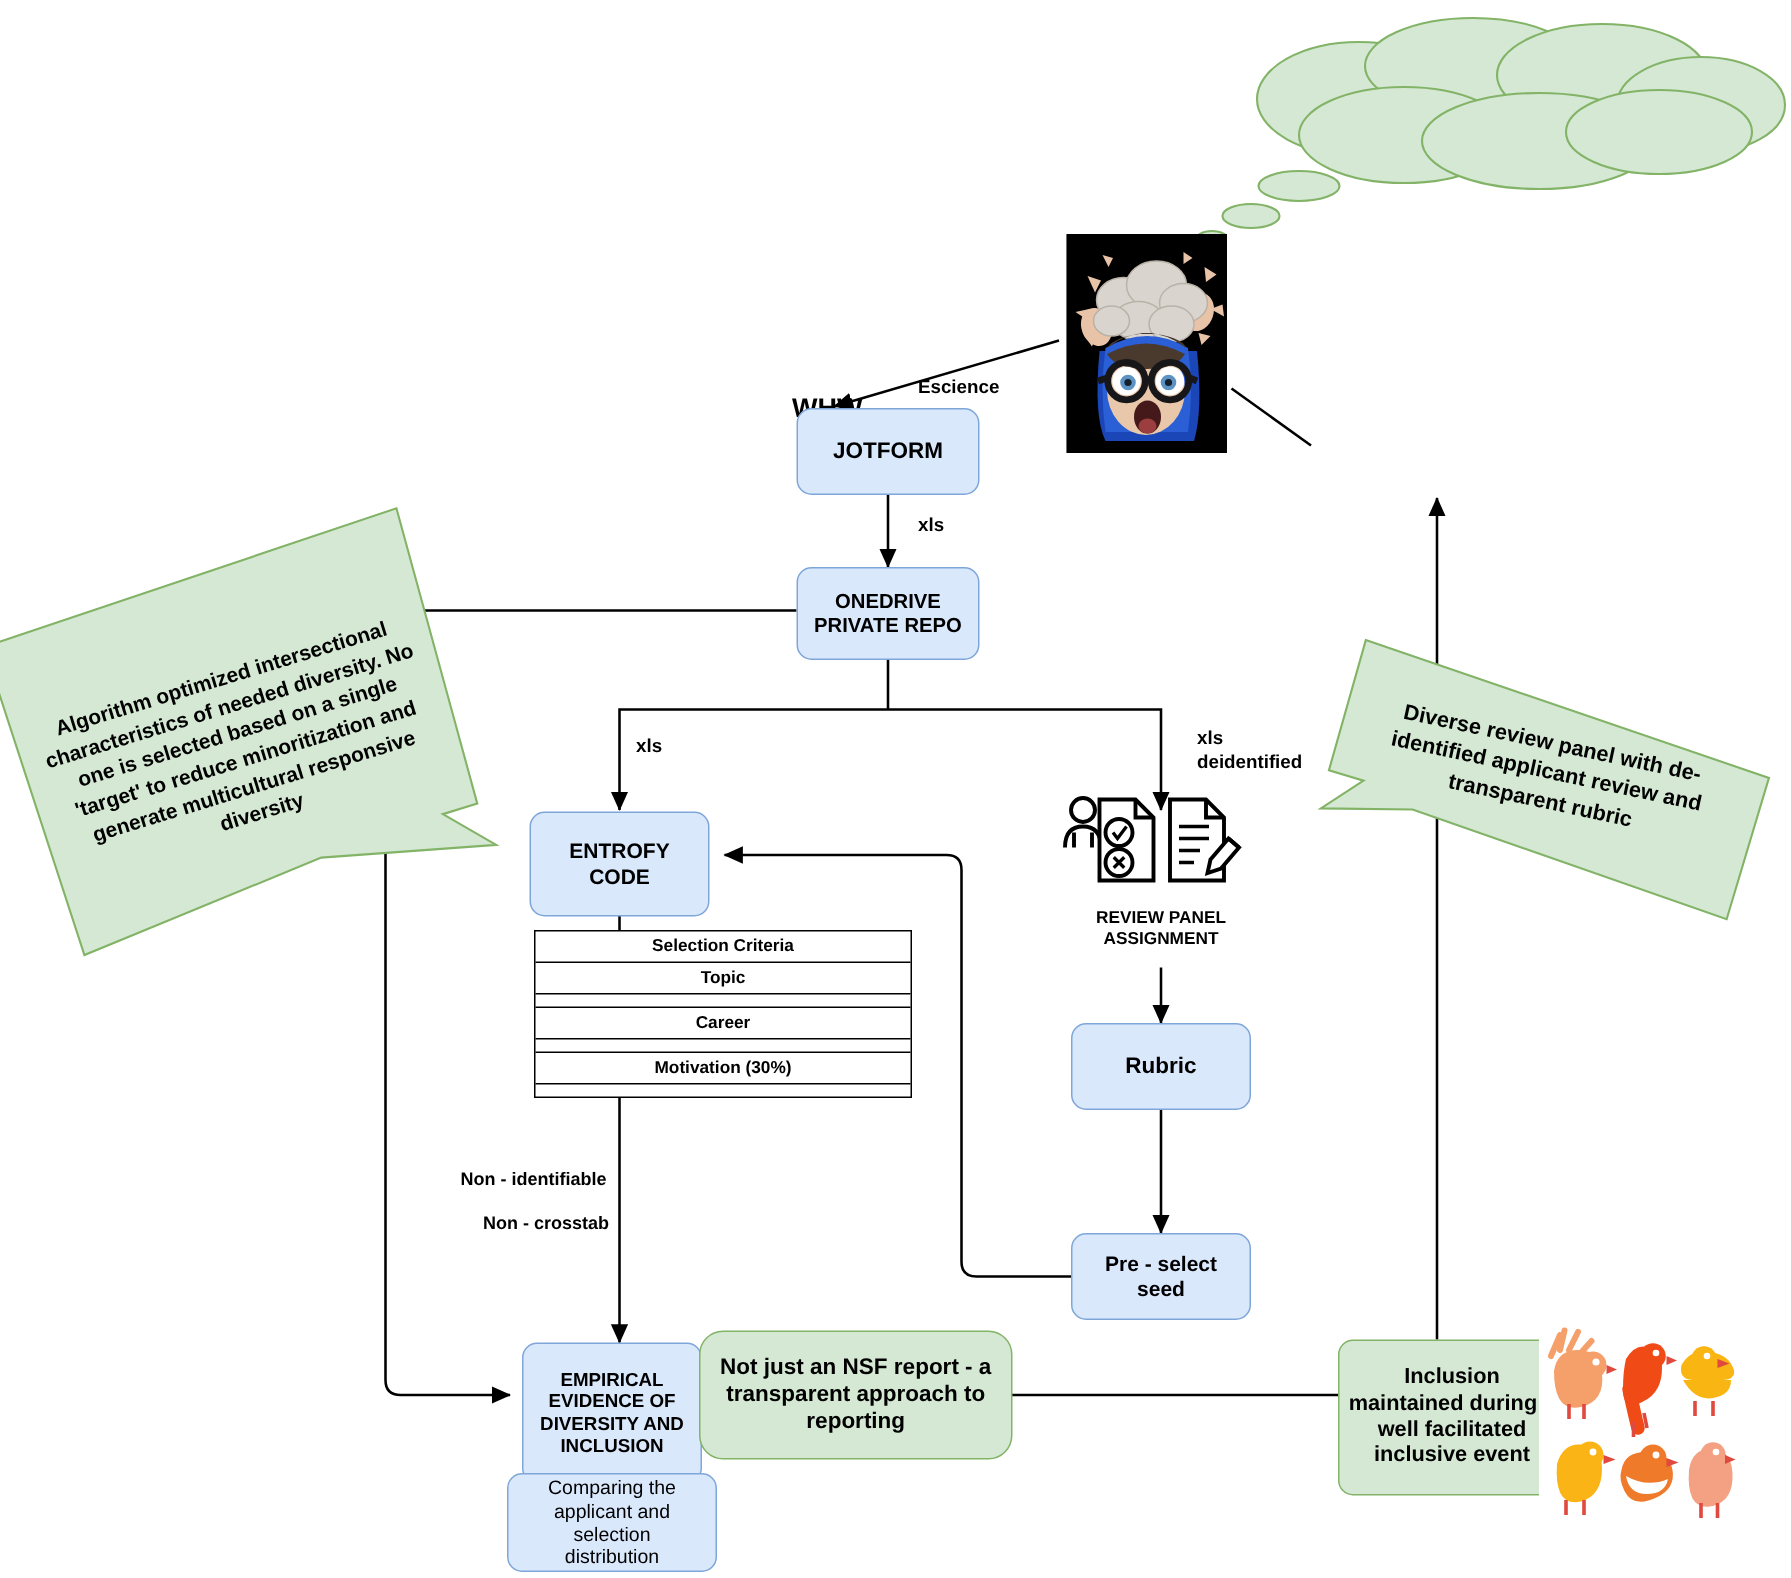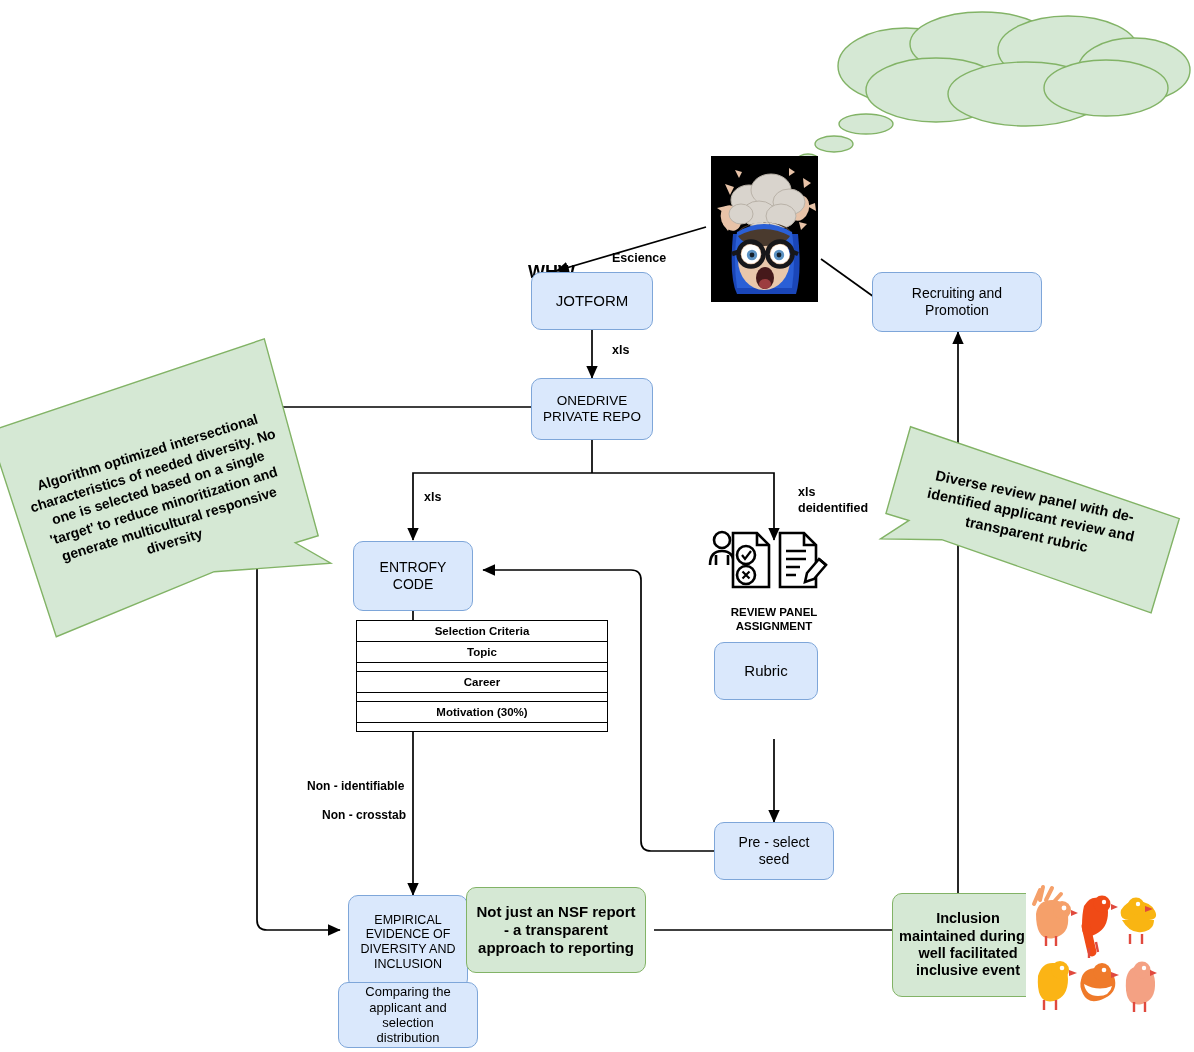--- a/index.html
+++ b/index.html
@@ -5,21 +5,21 @@
   html,body{margin:0;padding:0;background:#ffffff;}
   body{
     width:1194px;height:1052px;position:relative;overflow:hidden;
     font-family:"Liberation Sans", sans-serif;
     color:#000;
   }
   .stage{position:absolute;left:0;top:0;width:1194px;height:1052px;}
   svg.wires{position:absolute;left:0;top:0;width:1194px;height:1052px;pointer-events:none;}
 
   .node{position:absolute;box-sizing:border-box;display:flex;align-items:center;justify-content:center;text-align:center;}
-  .blue{background:#dae8fc;border:1px solid #7ea6d9;border-radius:10px;font-weight:normal;color:#000;line-height:1.18;}
+  .blue{background:#dae8fc;border:1px solid #7ea6d9;border-radius:10px;font-weight:bold;color:#000;line-height:1.18;}
   .blue.thin{font-weight:normal;}
   .green{background:#d5e8d4;border:1px solid #82b366;border-radius:10px;font-weight:bold;color:#000;line-height:1.2;}
   .plainlabel{position:absolute;font-weight:bold;color:#000;white-space:pre;}
 
   
   .callout{position:absolute;}
   .callout .body{position:absolute;left:0;top:0;width:100%;height:100%;
       display:flex;align-items:center;justify-content:center;text-align:center;
       font-weight:bold;line-height:1.33;color:#000;box-sizing:border-box;padding:10px 14px;}
 
@@ -159,27 +159,25 @@
   <div class="plainlabel" style="left:798px;top:484px;font-size:12.5px;text-align:left;line-height:1.3;">xls
 deidentified</div>
   <div class="plainlabel" style="left:307px;top:779px;font-size:12px;">Non - identifiable</div>
   <div class="plainlabel" style="left:322px;top:808px;font-size:12px;">Non - crosstab</div>
 
   <div class="node blue" style="left:531px;top:272px;width:122px;height:58px;font-size:15px;">JOTFORM</div>
 
   <div class="node blue" style="left:531px;top:378px;width:122px;height:62px;font-size:13.5px;white-space:pre-line;">ONEDRIVE
 PRIVATE REPO</div>
 
-  <div class="node blue" style="left:872px;top:272px;width:170px;height:60px;font-size:14px;white-space:pre-line;">Recruiting and
-Promotion</div>
 
   <div class="node blue" style="left:353px;top:541px;width:120px;height:70px;font-size:14px;white-space:pre-line;">ENTROFY
 CODE</div>
 
-  <div class="node blue" style="left:714px;top:642px;width:104px;height:58px;font-size:15px;">Rubric</div>
+  <div class="node blue" style="left:714px;top:682px;width:120px;height:58px;font-size:15px;">Rubric</div>
 
   <div class="node blue" style="left:714px;top:822px;width:120px;height:58px;font-size:14px;white-space:pre-line;">Pre - select
 seed</div>
 
   <div class="node blue" style="left:348px;top:895px;width:120px;height:94px;font-size:12.5px;white-space:pre-line;">EMPIRICAL
 EVIDENCE OF
 DIVERSITY AND
 INCLUSION</div>
 
   <div class="node blue thin" style="left:338px;top:982px;width:140px;height:66px;font-size:13px;white-space:pre-line;">Comparing the
@@ -229,21 +227,21 @@
     <div class="body" style="font-size:14px;">Algorithm optimized intersectional characteristics of needed diversity. No one is selected based on a single 'target' to reduce minoritization and generate multicultural responsive diversity</div>
   </div>
 
   <div class="callout" style="left:886px;top:448px;width:292px;height:142px;transform:rotate(12deg);transform-origin:50% 50%;">
     <svg viewBox="0 0 292 142" style="position:absolute;left:0;top:0;width:292px;height:142px;">
       <path d="M8,6 L290,40 L282,138 L62,110 L2,122 L26,98 L2,96 Z" fill="#d5e8d4" stroke="#82b366" stroke-width="1.4"></path>
     </svg>
     <div class="body" style="font-size:14.5px;padding:16px 26px 22px 22px;">Diverse review panel with de-identified applicant review and transparent rubric</div>
   </div>
 
-  <div class="node green" style="left:466px;top:887px;width:180px;height:86px;font-size:15px;padding:0 6px;">Not just an NSF report - a transparent approach to reporting</div>
+  <div class="node green" style="left:466px;top:887px;width:209px;height:86px;font-size:15px;padding:0 6px;border-radius:16px;">Not just an NSF report - a transparent approach to reporting</div>
 
   <div class="node green" style="left:892px;top:893px;width:152px;height:104px;font-size:14.5px;padding:0 6px;">Inclusion maintained during a well facilitated inclusive event</div>
 
   <div class="birds" style="left:1026px;top:884px;width:132px;height:138px;">
     <svg viewBox="0 0 132 138" style="width:132px;height:138px;display:block;">
       <rect width="132" height="138" fill="#fff"></rect>
 
       <g>
         <path d="M8,20 l6,-14 M14,16 l3,-13 M20,16 l6,-12 M26,20 l9,-10" stroke="#f5a06a" stroke-width="4" fill="none" stroke-linecap="round"></path>
         <path d="M10,30 q2,-14 16,-14 q14,0 16,16 q2,18 -14,22 q-18,4 -18,-24z" fill="#f5a06a"></path>

